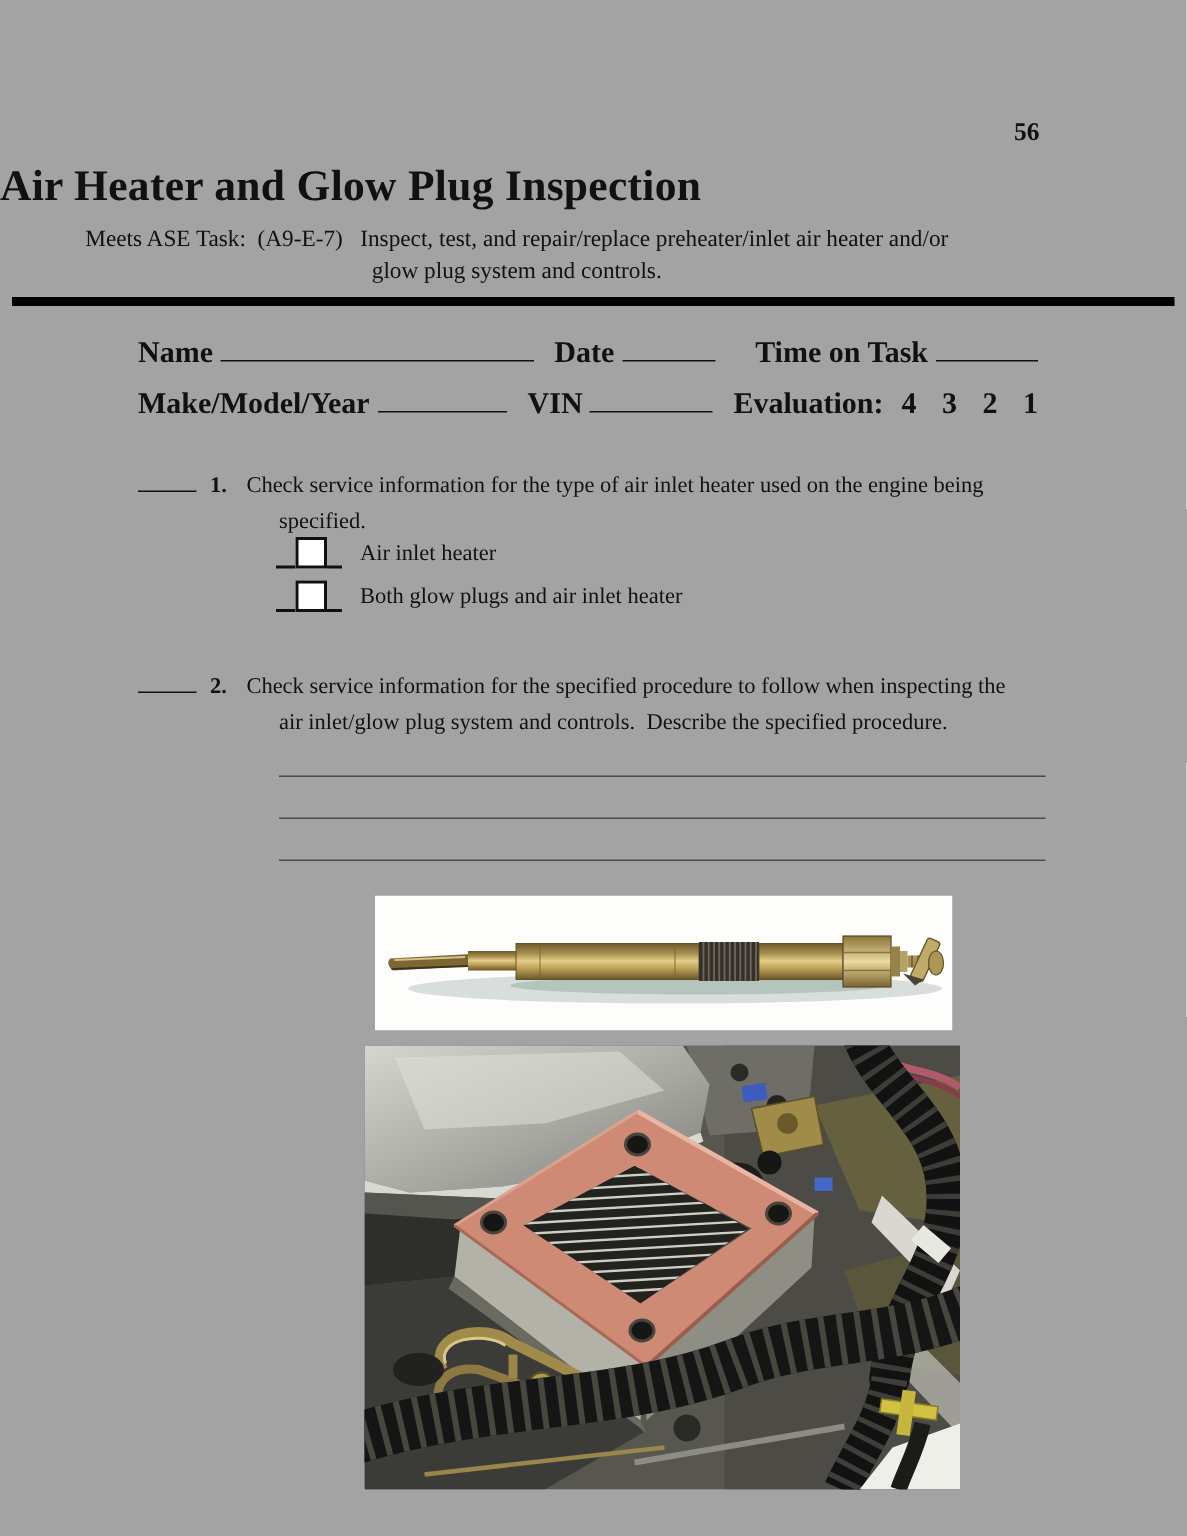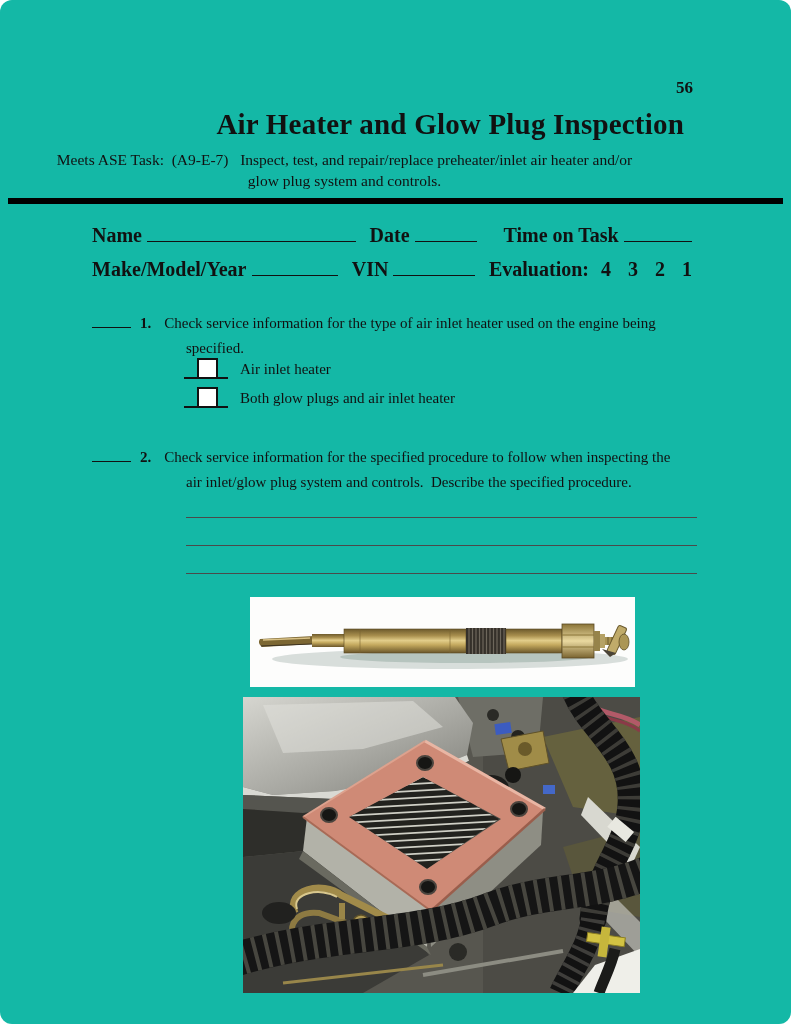--- a/index.html
+++ b/index.html
@@ -1,24 +1,24 @@
 <!DOCTYPE html>
 <html><head>
 <meta charset="utf-8">
 <style>
   html,body{margin:0;padding:0;background:#ffffff;}
   .page{
-    position:relative;width:791px;height:1024px;background:#14b8a6;
-    font-family:"Liberation Serif","DejaVu Serif",serif;color:#111;overflow:hidden;border-radius:12px;
+    position:relative;width:791px;height:1024px;background:#a3a3a3;
+    font-family:"Liberation Serif","DejaVu Serif",serif;color:#111;overflow:hidden;
   }
   .ps{white-space:pre;}
   .nw{white-space:nowrap;}
 
   .page-number{position:absolute;top:78px;left:676px;font-weight:bold;font-size:17px;}
-  .title{position:absolute;top:108px;left:0;width:684px;margin:0;text-align:right;
+  .title{position:absolute;top:108px;left:0;width:684px;margin:0;text-align:left;
          font-size:29px;font-weight:bold;letter-spacing:.2px;}
   .subtitle{position:absolute;top:149px;left:0;width:689px;text-align:center;
             font-size:15.5px;line-height:21px;}
   .rule{position:absolute;top:198px;left:8px;width:775px;height:6px;background:#000;}
 
   .formrow{position:absolute;left:92px;width:600px;display:flex;align-items:baseline;
            font-size:20px;font-weight:bold;}
   .row1{top:224px;}
   .row2{top:258px;}
   .blank{display:inline-block;height:13px;border-bottom:1.4px solid #111;}

